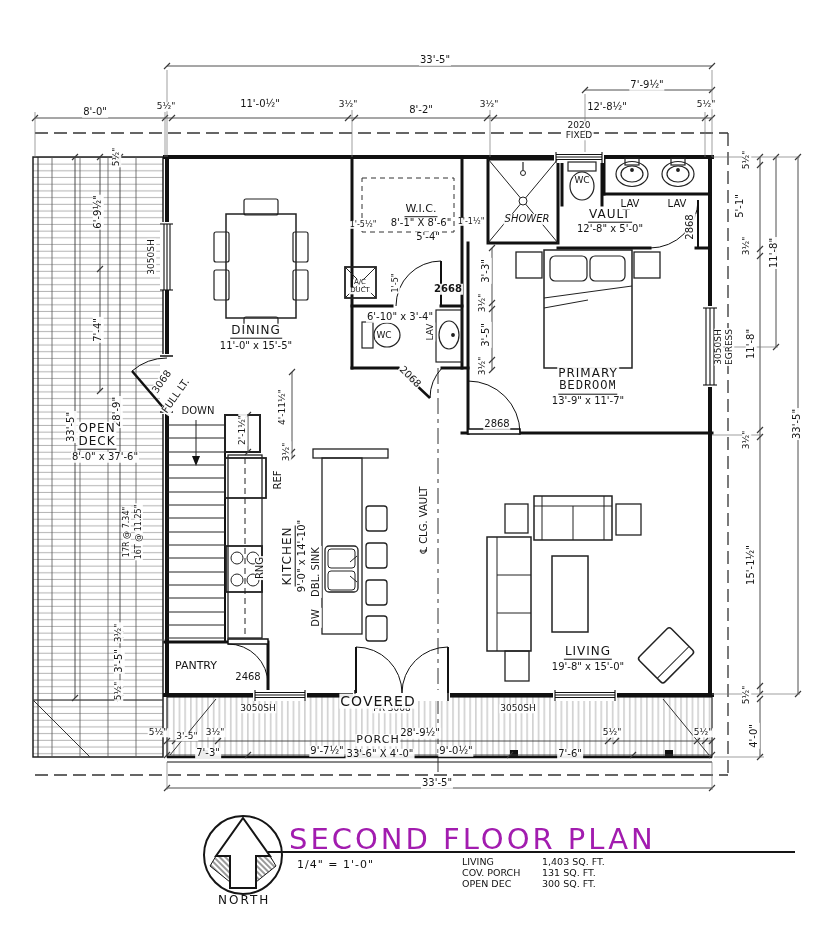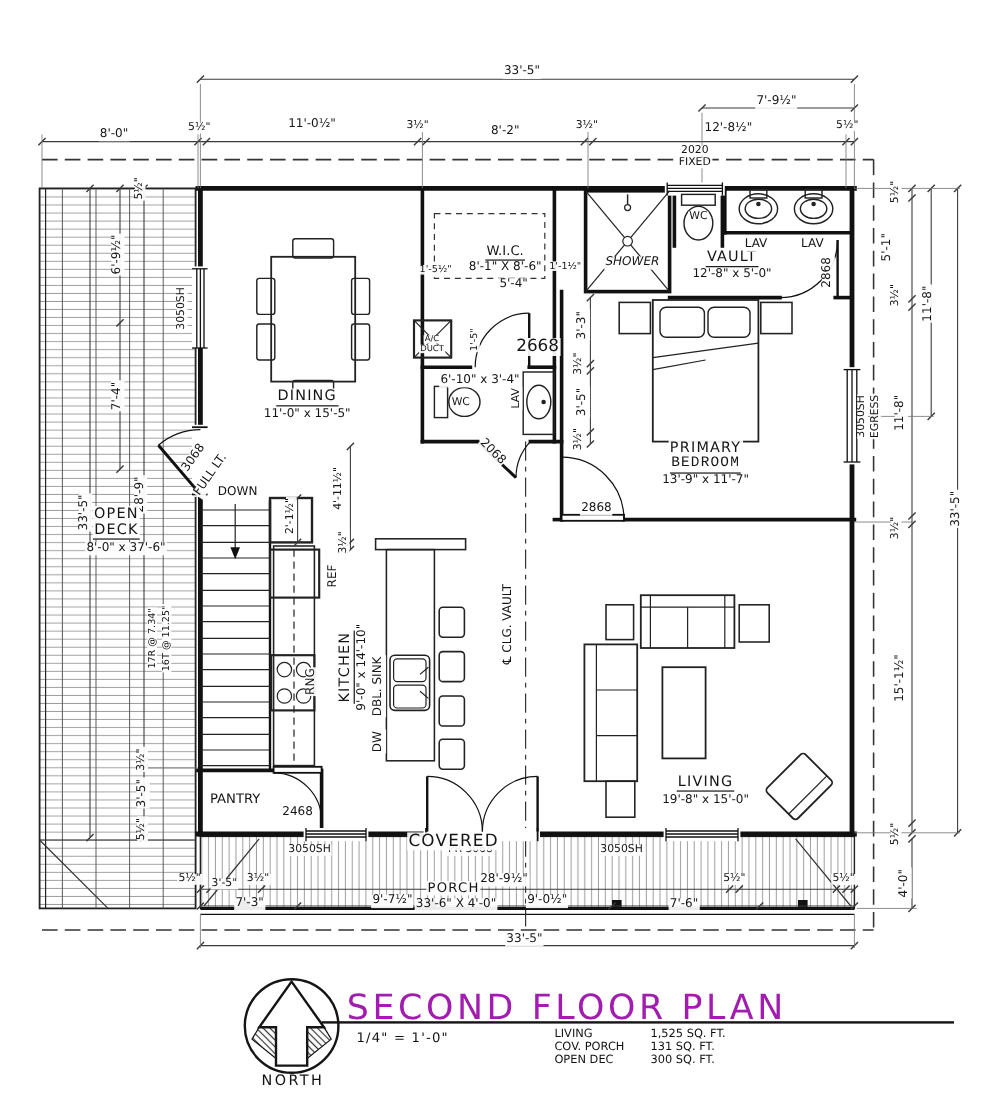--- a/index.html
+++ b/index.html
@@ -389,21 +389,21 @@
       <span class="lbl" style="left: 690px; top: 227px; font-size: 10px; transform: translate(-50%, -50%) rotate(-90deg);">2868</span>
       <span class="lbl" style="left: 588px; top: 373px; font-size: 12px; letter-spacing: 1px; transform: translate(-50%, -50%) rotate(0deg);">PRIMARY</span>
       <span class="lbl ul" style="left: 588px; top: 387px; font-size: 12px; letter-spacing: 1px; transform: translate(-50%, -50%) rotate(0deg); font-family: Liberation Mono, monospace;">BEDROOM</span>
       <span class="lbl" style="left: 588px; top: 401px; font-size: 10px; transform: translate(-50%, -50%) rotate(0deg);">13'-9" x 11'-7"</span>
       <span class="lbl" style="left: 719px; top: 347px; font-size: 9px; transform: translate(-50%, -50%) rotate(-90deg);">3050SH</span>
       <span class="lbl" style="left: 730px; top: 347px; font-size: 9px; transform: translate(-50%, -50%) rotate(-90deg);">EGRESS</span>
       <span class="lbl" style="left: 400px; top: 317px; font-size: 10px; transform: translate(-50%, -50%) rotate(0deg);">6'-10" x 3'-4"</span>
       <span class="lbl" style="left: 384px; top: 336px; font-size: 9px; transform: translate(-50%, -50%) rotate(0deg);">WC</span>
       <span class="lbl" style="left: 431px; top: 332px; font-size: 9px; transform: translate(-50%, -50%) rotate(-90deg);">LAV</span>
       <span class="lbl" style="left: 410px; top: 377px; font-size: 10px; transform: translate(-50%, -50%) rotate(45deg);">2068</span>
-      <span class="lbl" style="left: 448px; top: 289px; font-size: 14px; transform: translate(-50%, -50%) rotate(0deg);">2668</span>
+      <span class="lbl" style="left: 448px; top: 289px; font-size: 10px; transform: translate(-50%, -50%) rotate(0deg); font-weight: bold;">2668</span>
       <span class="lbl" style="left: 360px; top: 283px; font-size: 7px; transform: translate(-50%, -50%) rotate(0deg);">A/C</span>
       <span class="lbl" style="left: 360px; top: 291px; font-size: 7px; transform: translate(-50%, -50%) rotate(0deg);">DUCT</span>
       <span class="lbl" style="left: 396px; top: 283px; font-size: 8px; transform: translate(-50%, -50%) rotate(-90deg);">1'-5"</span>
       <span class="lbl" style="left: 486px; top: 271px; font-size: 10px; transform: translate(-50%, -50%) rotate(-90deg);">3'-3"</span>
       <span class="lbl" style="left: 483px; top: 303px; font-size: 9px; transform: translate(-50%, -50%) rotate(-90deg);">3½"</span>
       <span class="lbl" style="left: 486px; top: 335px; font-size: 10px; transform: translate(-50%, -50%) rotate(-90deg);">3'-5"</span>
       <span class="lbl" style="left: 483px; top: 366px; font-size: 9px; transform: translate(-50%, -50%) rotate(-90deg);">3½"</span>
       <span class="lbl" style="left: 497px; top: 424px; font-size: 10px; transform: translate(-50%, -50%) rotate(0deg);">2868</span>
       <span class="lbl" style="left: 198px; top: 411px; font-size: 10px; transform: translate(-50%, -50%) rotate(0deg);">DOWN</span>
       <span class="lbl" style="left: 243px; top: 430px; font-size: 9px; transform: translate(-50%, -50%) rotate(-90deg);">2'-1½"</span>
@@ -460,21 +460,21 @@
     <polygon points="18,46 32,46 32,72 12,56" fill="url(#pHatch2)" stroke="#151515" stroke-width="1"></polygon>
     <polygon points="72,46 58,46 58,72 78,56" fill="url(#pHatch2)" stroke="#151515" stroke-width="1"></polygon>
     <polygon points="45,8 72,46 58,46 58,78 32,78 32,46 18,46" fill="#fff" stroke="#151515" stroke-width="2"></polygon>
   </svg>
   <div class="big-title">SECOND FLOOR PLAN</div>
   <div class="title-rule"></div>
   <div class="scale">1/4" = 1'-0"</div>
   <div class="areas">
     <div class="row">
       <span class="nm">LIVING</span>
-      <span class="vl">1,525 SQ. FT.</span>
+      <span class="vl">1,403 SQ. FT.</span>
     </div>
     <div class="row">
       <span class="nm">COV. PORCH</span>
       <span class="vl">131 SQ. FT.</span>
     </div>
     <div class="row">
       <span class="nm">OPEN DEC</span>
       <span class="vl">300 SQ. FT.</span>
     </div>
   </div>

